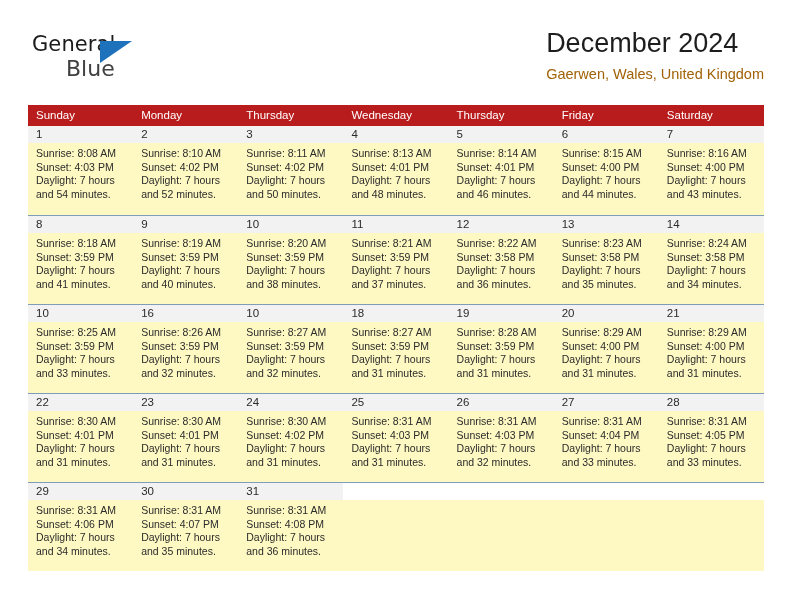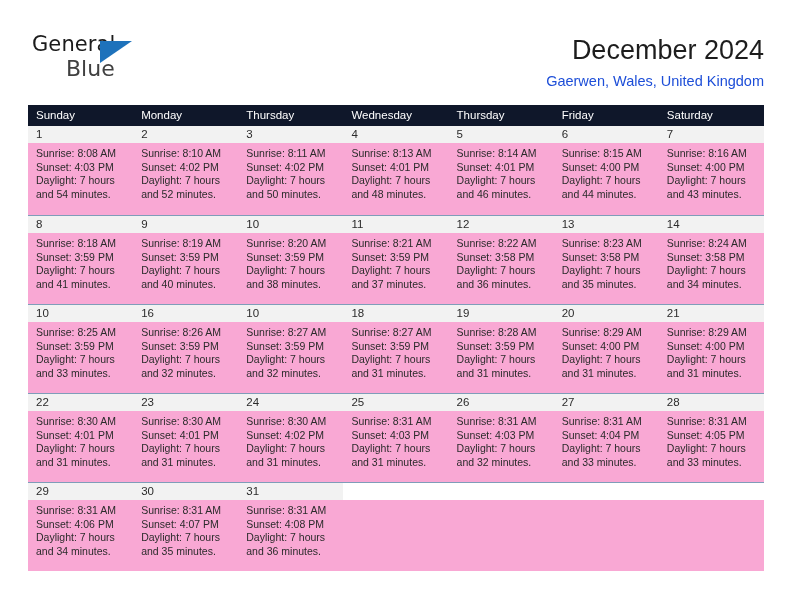--- a/index.html
+++ b/index.html
@@ -64,50 +64,50 @@
     font-size: 22px;
     color: #404040;
     font-family: "DejaVu Sans", sans-serif;
     font-weight: 400;
     text-align: right;
   }
 
   .title-block {
     position: absolute;
     right: 0;
-    top: 7px;
-    text-align: right;
+    top: 0;
+    text-align: left;
   }
   .cal-title {
     font-size: 27px;
     font-weight: 400;
     color: #1d1d1d;
     line-height: 34px;
     white-space: nowrap;
   }
   .cal-subtitle {
     margin-top: 5px;
     font-size: 14.5px;
     font-weight: 400;
-    color: #1d4ed8;
+    color: #a16207;
     line-height: 18px;
     white-space: nowrap;
   }
 
   
   .calendar {
     position: absolute;
     left: 28px;
     top: 105px;
     width: 736px;
   }
 
   .weekday-row {
     display: flex;
-    background: #0f172a;
+    background: #b91c1c;
     height: 21px;
     align-items: flex-end;
   }
   .weekday {
     flex: 1 1 0;
     color: #ffffff;
     font-size: 11.5px;
     line-height: 21px;
     padding-left: 8px;
     box-sizing: border-box;
@@ -140,21 +140,21 @@
     padding-left: 8px;
     color: #2b2b2b;
     box-sizing: border-box;
   }
   .day-cell.empty .day-number {
     background: transparent;
   }
 
   .day-body {
     flex: 1 1 auto;
-    background: #f9a8d4;
+    background: #fef9c3;
     padding: 4px 6px 0 8px;
     box-sizing: border-box;
   }
   .day-line {
     font-size: 10.5px;
     line-height: 13.6px;
     color: #2b2b2b;
     white-space: nowrap;
   }
 </style>

